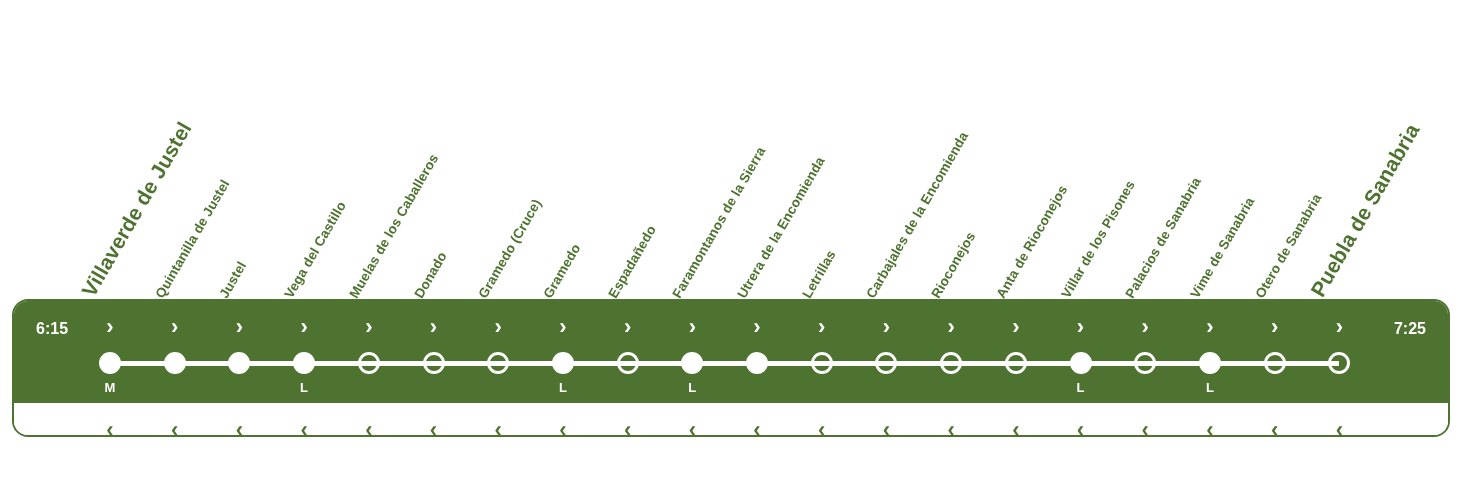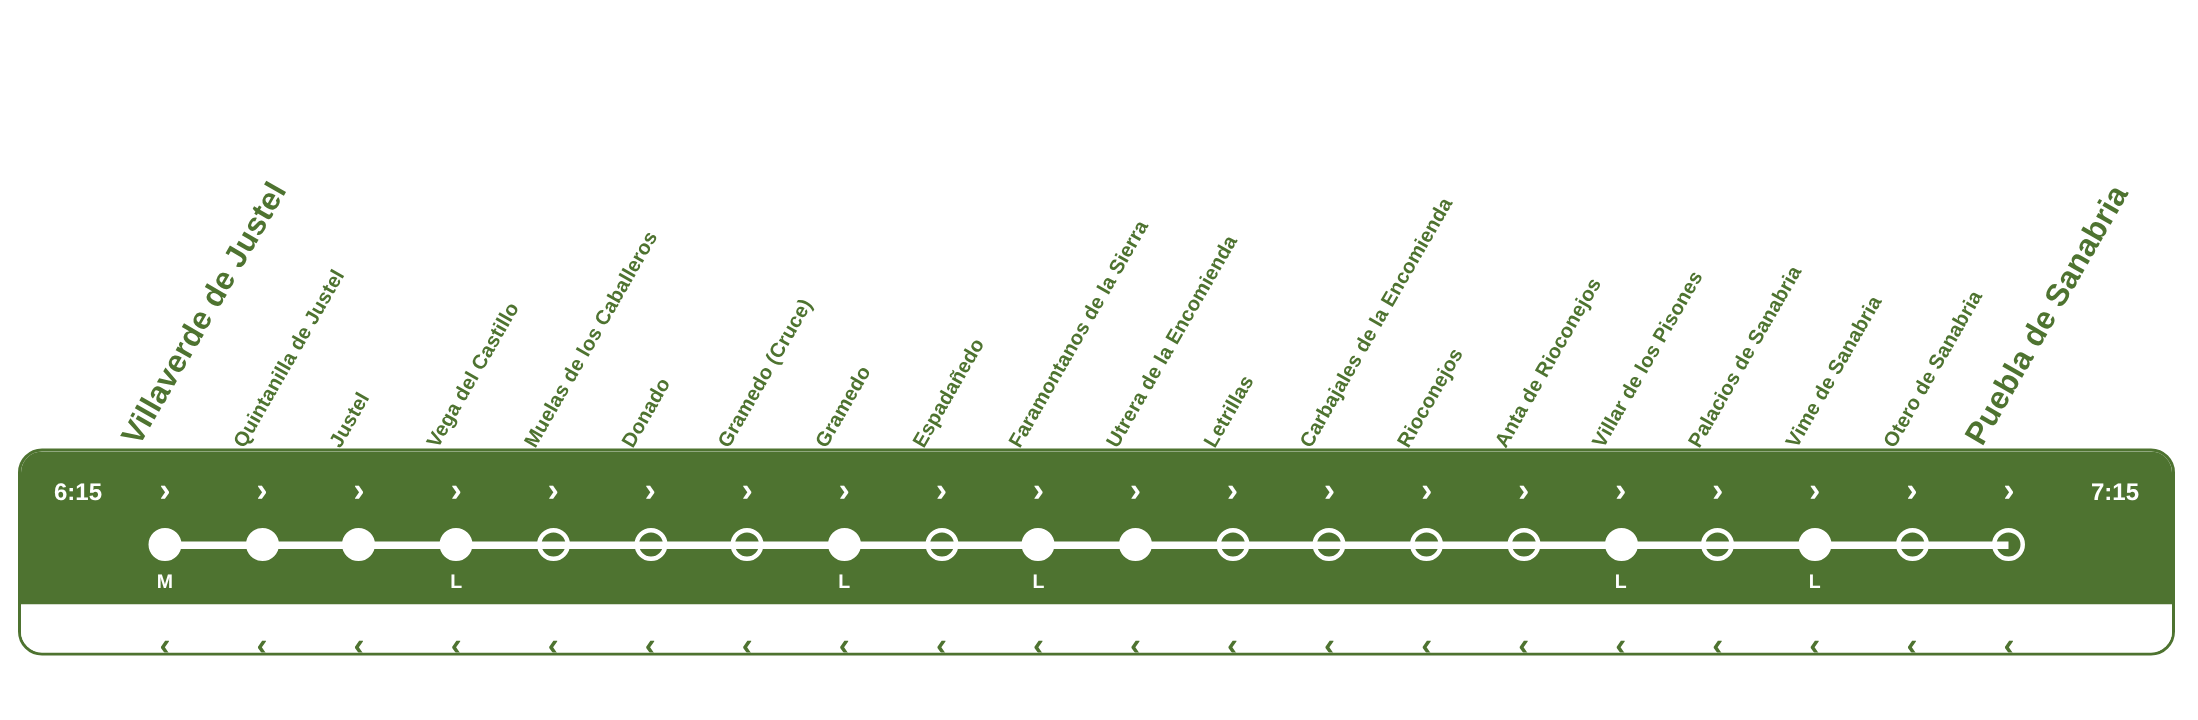--- a/index.html
+++ b/index.html
@@ -123,21 +123,21 @@
       <div class="stn-label" style="left: 1135.2px;">Palacios de Sanabria</div>
       <div class="stn-label" style="left: 1199.9px;">Vime de Sanabria</div>
       <div class="stn-label" style="left: 1264.6px;">Otero de Sanabria</div>
       <div class="stn-label terminus" style="left: 1325.3px;">Puebla de Sanabria</div>
     </div>
 
   <div id="panel">
 
     <div id="outbound">
       <span class="time out" id="time-out-left">6:15</span>
-      <span class="time out" id="time-out-right">7:15</span>
+      <span class="time out" id="time-out-right">7:25</span>
       <div id="route-line" style="left: 96px; width: 1229.3px;"></div>
     <span class="chev fwd" style="left: 96px;">›</span>
         <div class="dot filled" style="left: 96px;"></div>
         <span class="marker" style="left: 96px;">M</span>
         <span class="chev fwd" style="left: 160.7px;">›</span>
         <div class="dot filled" style="left: 160.7px;"></div>
         <span class="chev fwd" style="left: 225.4px;">›</span>
         <div class="dot filled" style="left: 225.4px;"></div>
         <span class="chev fwd" style="left: 290.1px;">›</span>
         <div class="dot filled" style="left: 290.1px;"></div>

